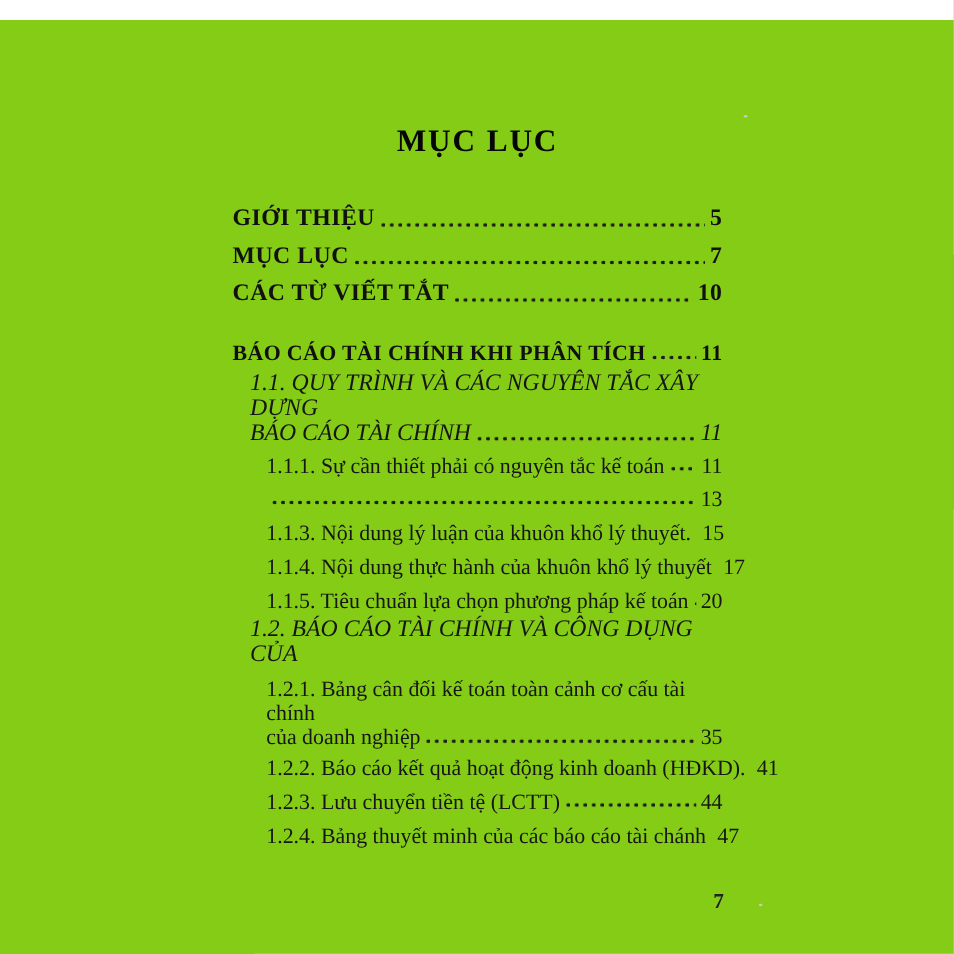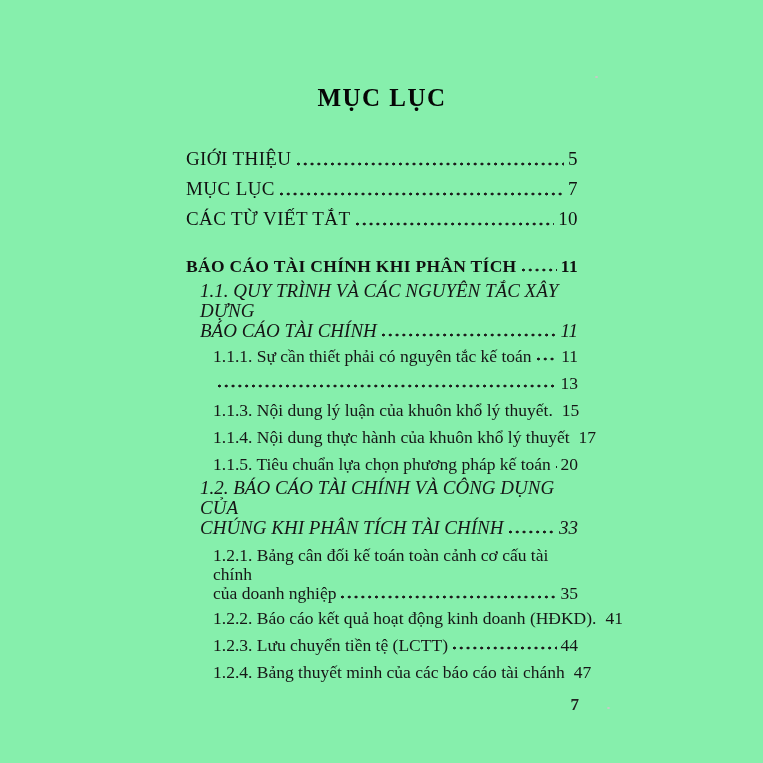--- a/index.html
+++ b/index.html
@@ -6,21 +6,22 @@
   body{
     width:763px;height:763px;
     background:#ffffff;
     font-family:"Liberation Serif","DejaVu Serif",serif;
     color:#1a1a1a;
     position:relative;
     overflow:hidden;
   }
   .page{
     position:absolute;inset:0;
-    background:#86efac;
+    background:#84cc16;
+    margin-top:16px;
   }
   .col{
     position:absolute;
     left:186px;top:0;width:392px;
   }
   h1.title{
     margin:84px 0 0 0;
     text-align:center;
     font-size:25px;
     line-height:28px;
@@ -42,21 +43,21 @@
     background-image:radial-gradient(circle at 1.6px 2px, #1c1c1c 1.3px, transparent 1.7px);
     background-size:6.8px 4px;
     background-repeat:repeat-x;
     background-position:left bottom;
   }
   
   .front{margin-top:36px;}
   .front .row{
     font-size:19px;
     line-height:22px;
-    font-weight:400;
+    font-weight:700;
     letter-spacing:0.4px;
     margin-bottom:8px;
     color:#111;
     justify-content:space-between;
   }
   
   .chapter{
     margin-top:26px;
     font-size:17.5px;
     line-height:20px;
@@ -169,25 +170,20 @@
       <span class="pg">17</span>
     </div>
     <div class="row sub">
       <span class="lbl">1.1.5. Tiêu chuẩn lựa chọn phương pháp kế toán</span>
       <span class="dots"></span>
       <span class="pg">20</span>
     </div>
 
     <div class="section">
       <div>1.2. BÁO CÁO TÀI CHÍNH VÀ CÔNG DỤNG CỦA</div>
-      <div class="row">
-        <span class="lbl">CHÚNG KHI PHÂN TÍCH TÀI CHÍNH</span>
-        <span class="dots"></span>
-        <span class="pg">33</span>
-      </div>
     </div>
 
     <div class="sub2">
       <div>1.2.1. Bảng cân đối kế toán toàn cảnh cơ cấu tài chính</div>
       <div class="row">
         <span class="lbl">của doanh nghiệp</span>
         <span class="dots"></span>
         <span class="pg">35</span>
       </div>
     </div>

